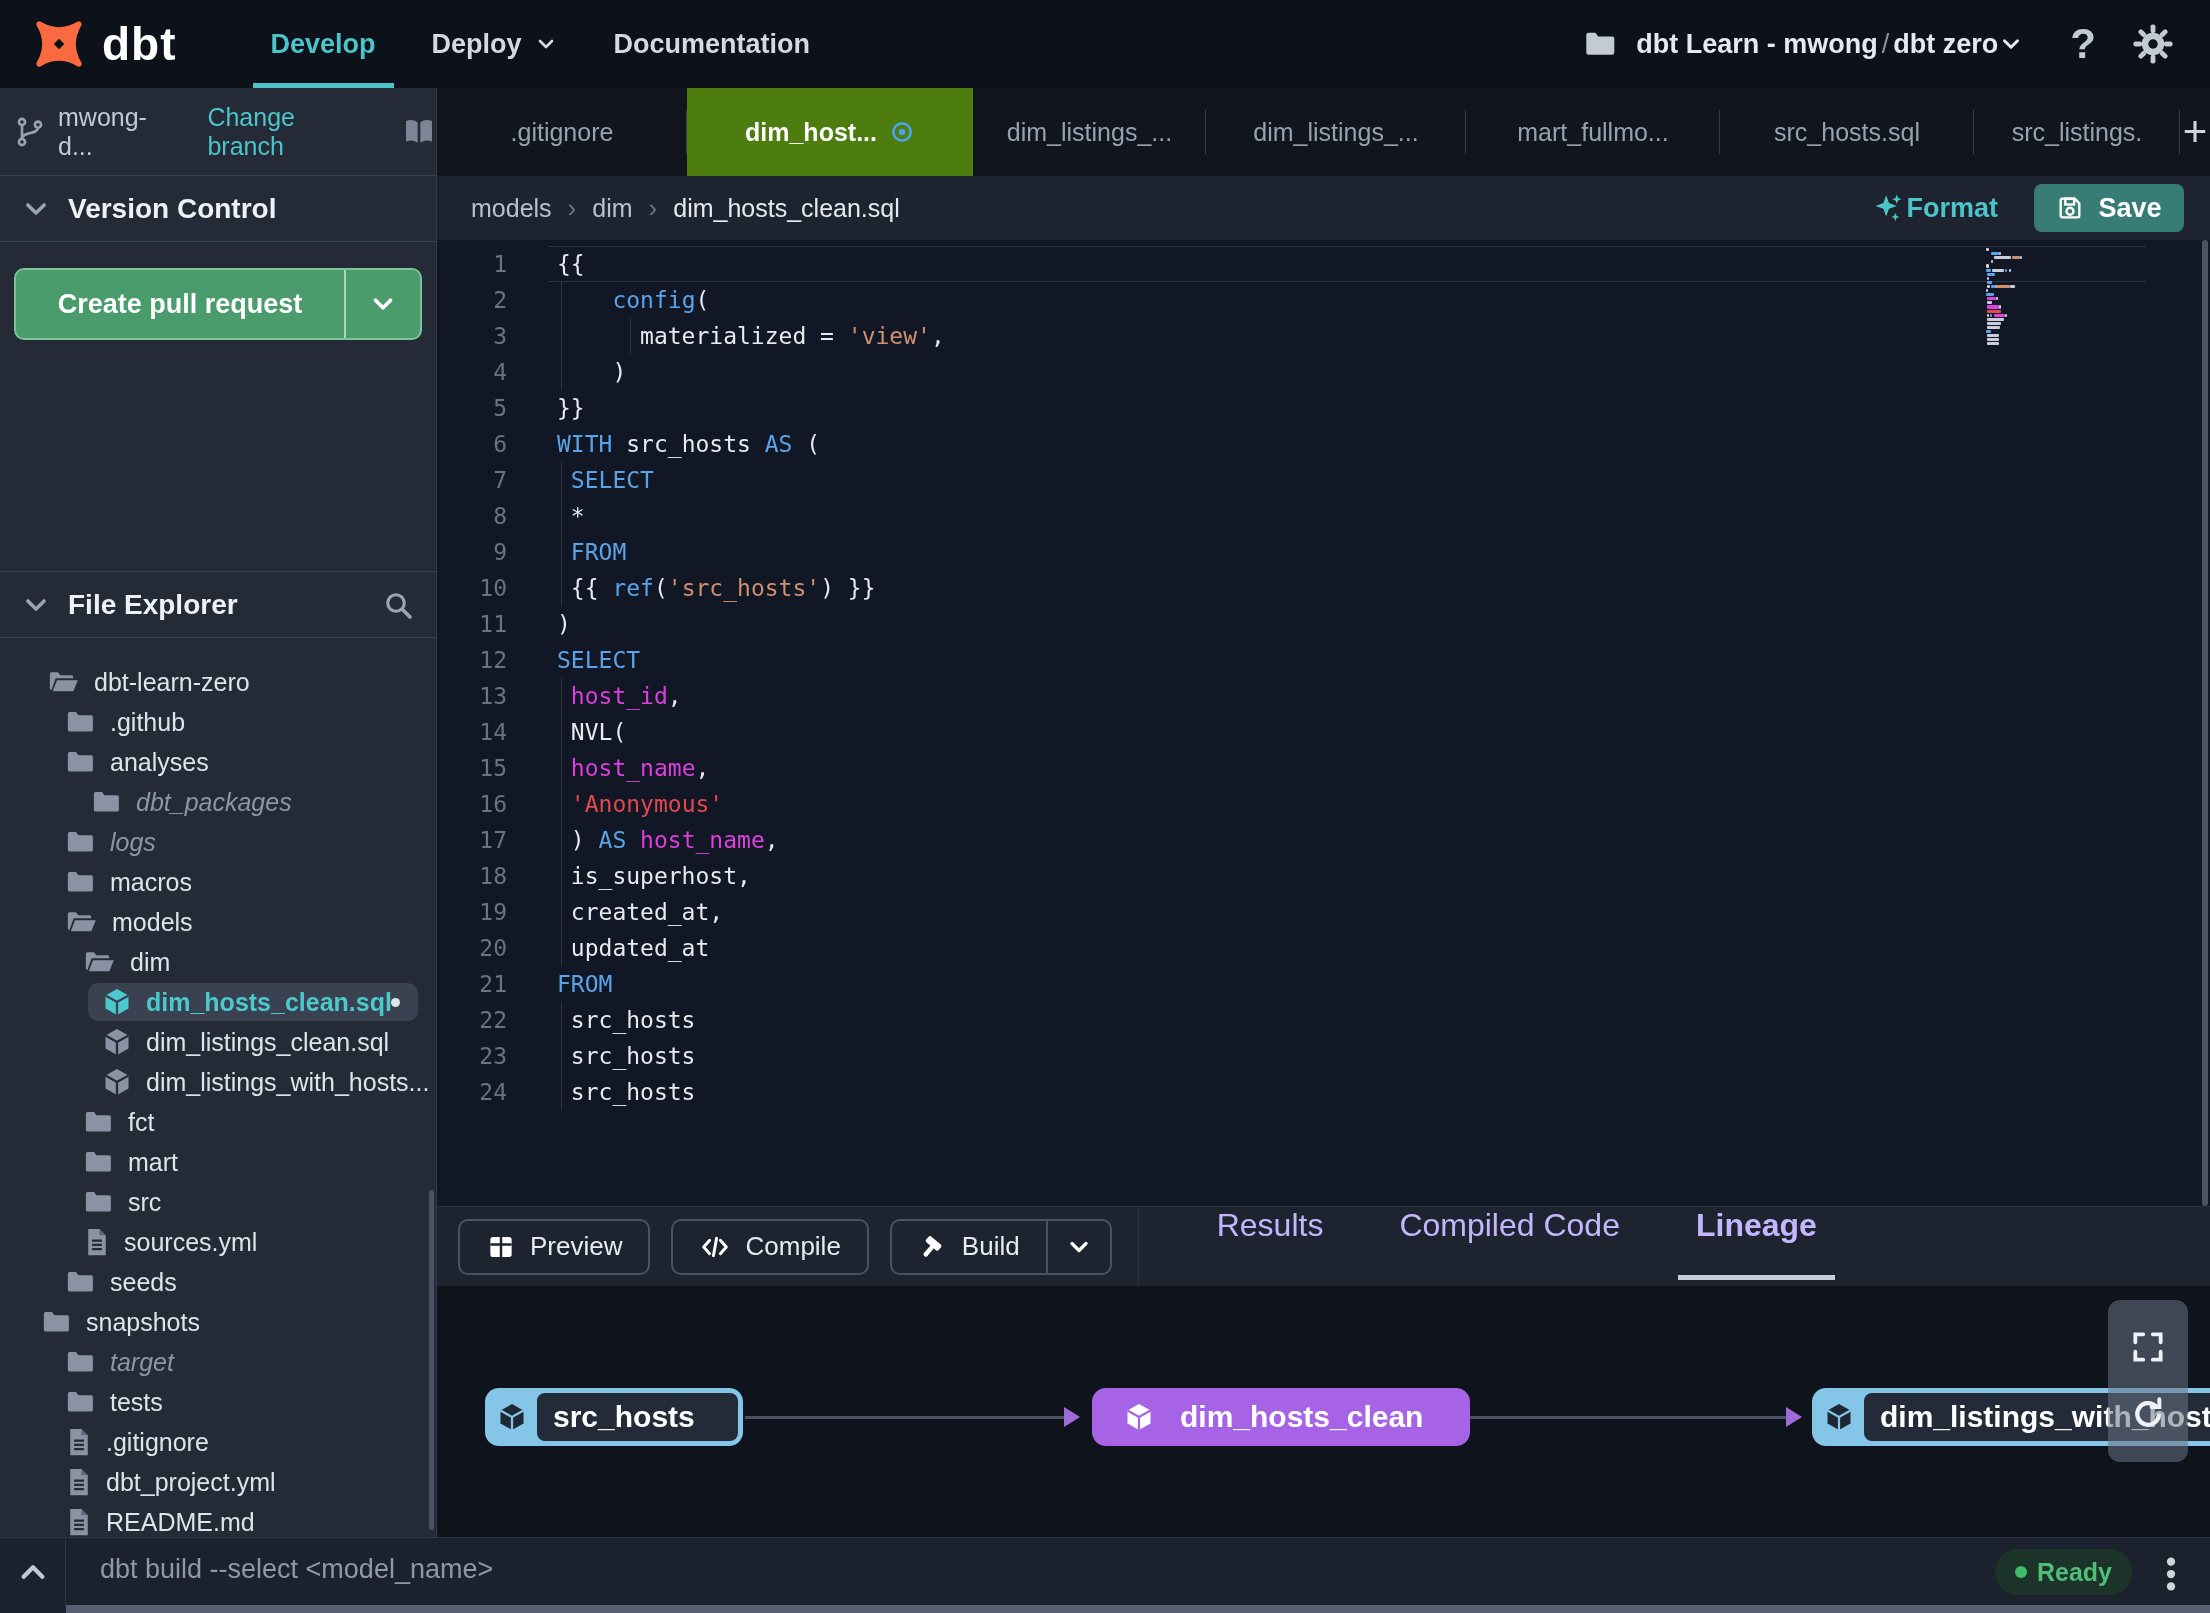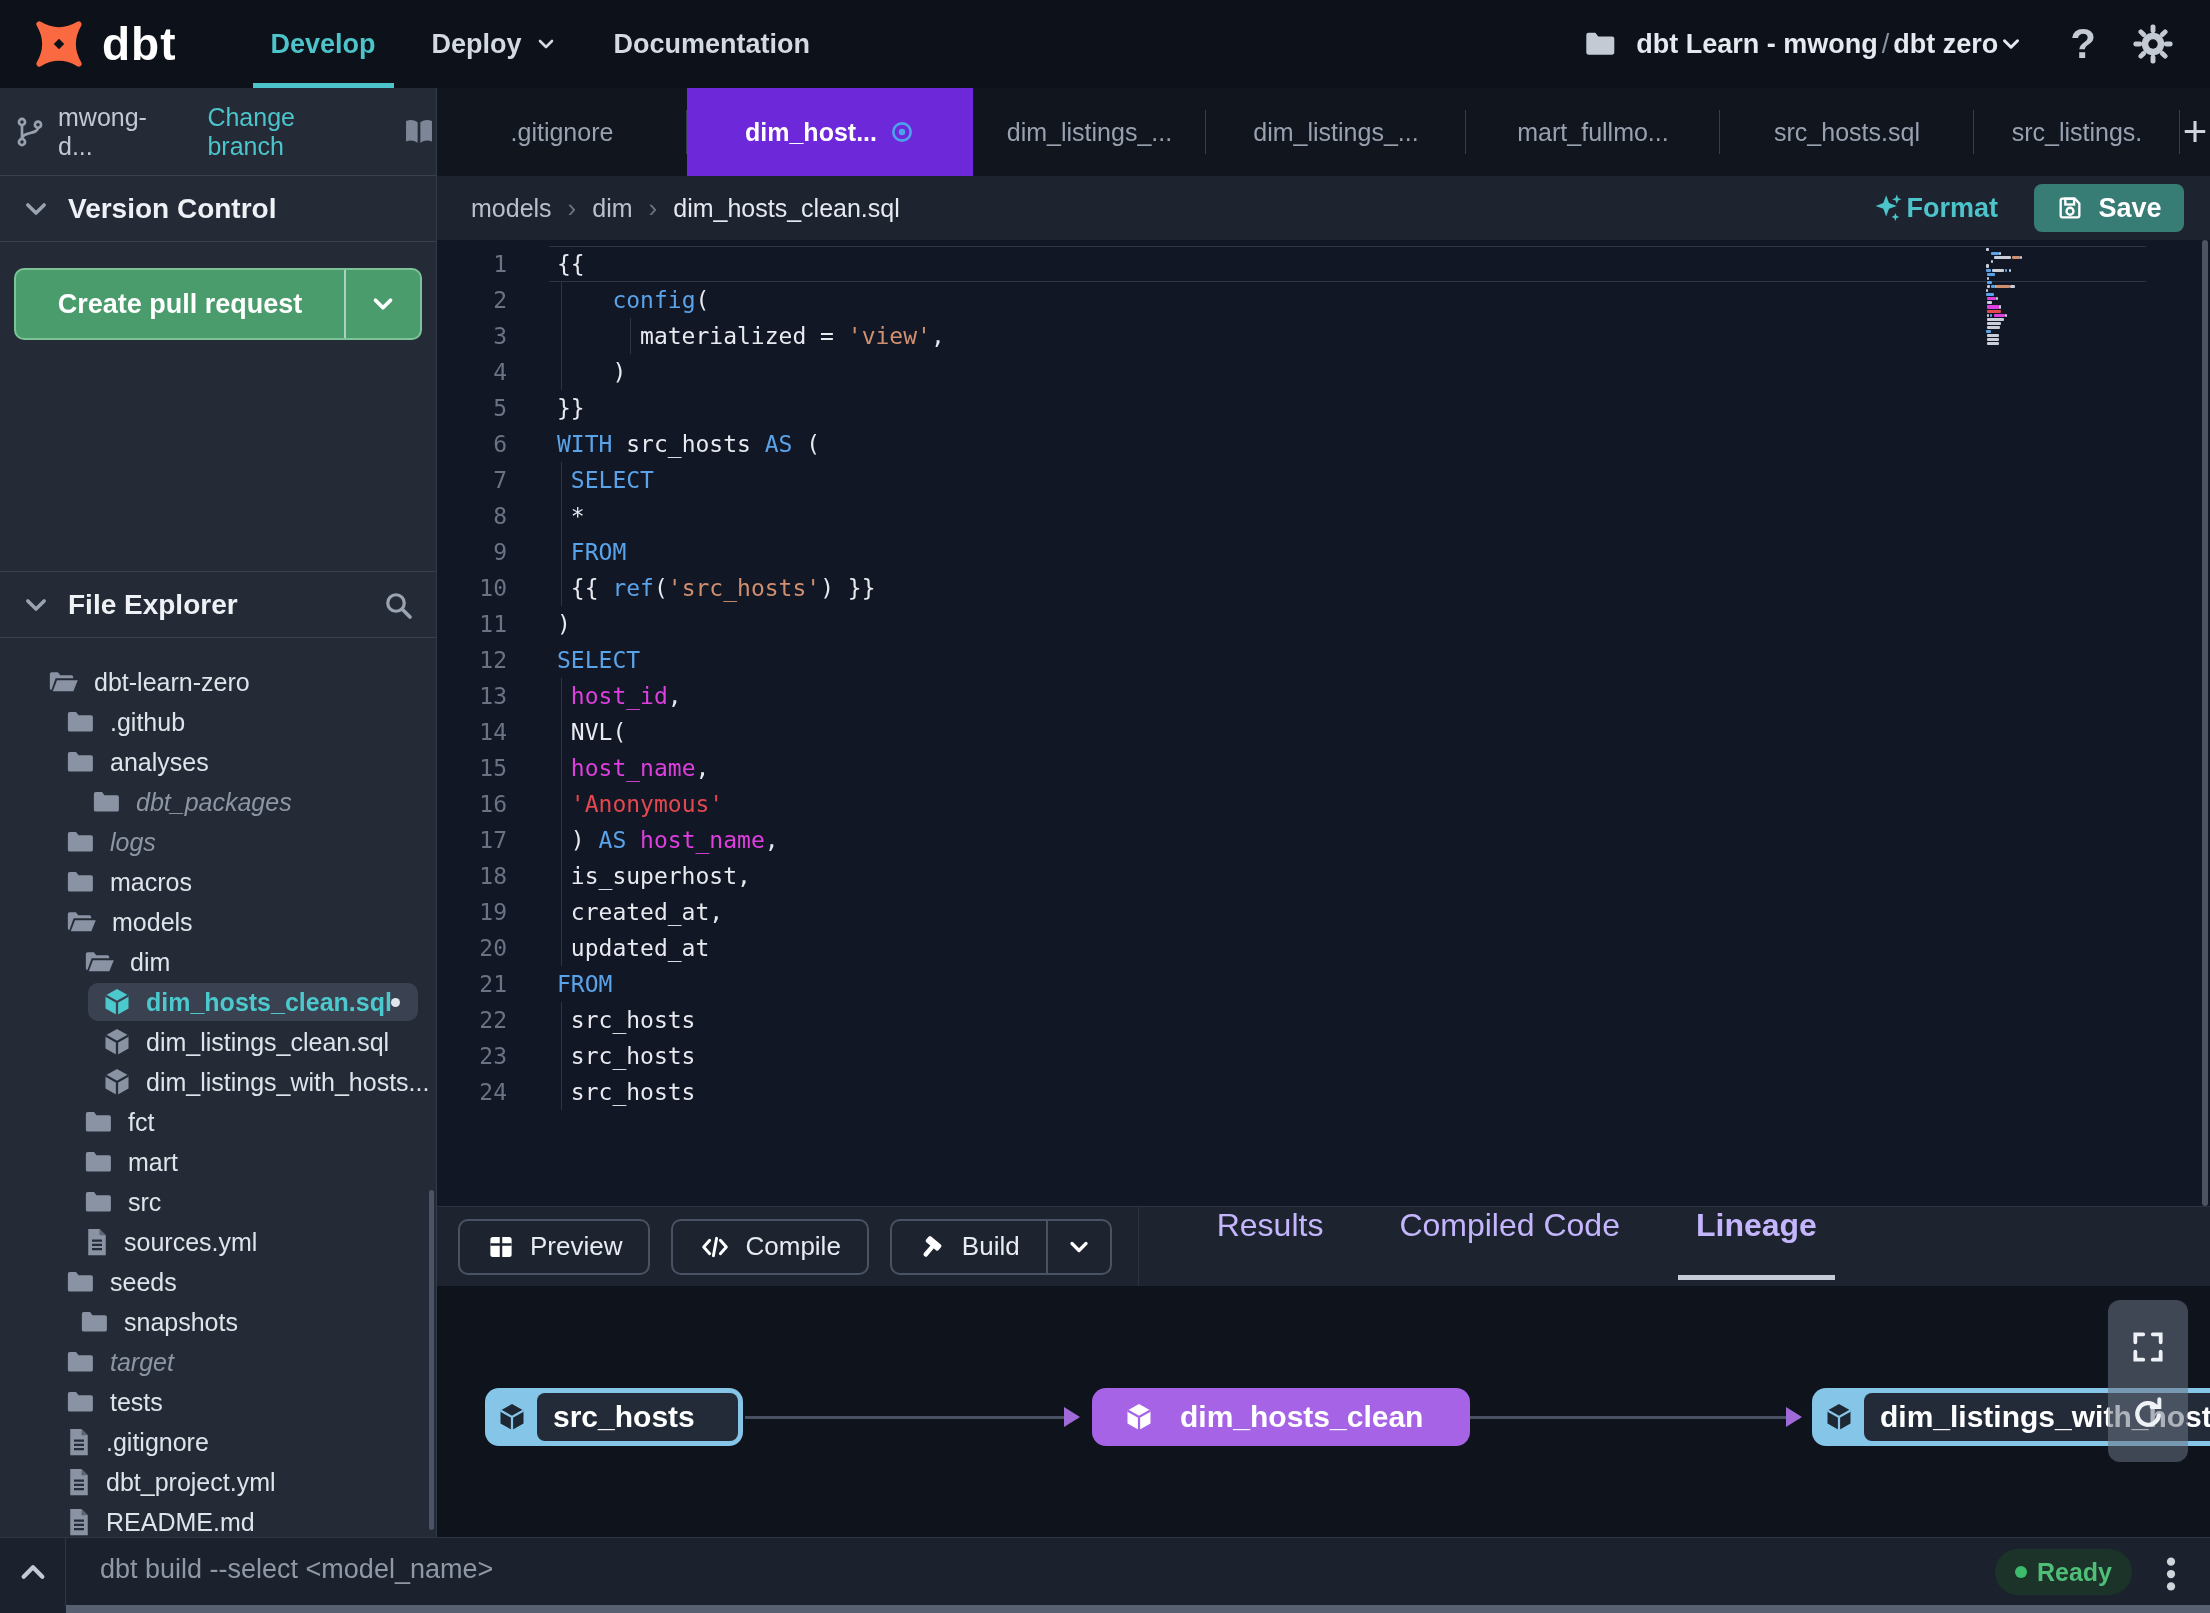--- a/index.html
+++ b/index.html
@@ -28,21 +28,21 @@
              display:flex;align-items:center;box-sizing:border-box;}
   .branchname{font-size:25px;color:#c2c9d4;margin-left:12px;}
   .changebranch{font-size:25px;color:#4cc4ca;margin-left:26px;cursor:pointer;}
   .bookwrap{margin-left:24px;}
 
   
   .tabbar{position:absolute;left:437px;top:88px;width:1773px;height:88px;background:#10151e;display:flex;}
   .tab{position:relative;height:88px;display:flex;align-items:center;justify-content:center;gap:12px;
        font-size:25px;color:#98a1b0;flex:none;cursor:pointer;white-space:nowrap;overflow:hidden;}
   .tab::after{content:'';position:absolute;right:0;top:22px;bottom:22px;width:1px;background:#353e4c;}
-  .tab.active{background:#6d28d9;color:#ffffff;font-weight:700;}
+  .tab.active{background:#4d7c0f;color:#ffffff;font-weight:700;}
   .tab.active::after{display:none;}
   .plusbtn{width:48px;height:88px;display:flex;align-items:center;justify-content:center;
            font-size:42px;color:#cfd5dd;font-weight:400;cursor:pointer;}
 
   
   .edheader{position:absolute;left:437px;top:176px;width:1773px;height:64px;background:#1d2430;
             display:flex;align-items:center;}
   .crumbs{display:flex;align-items:center;gap:16px;margin-left:34px;font-size:25px;color:#b9c1cd;}
   .crumbs .csep{color:#6b7484;font-size:26px;}
   .crumbs .last{color:#e6e9ef;}
@@ -504,21 +504,21 @@
           <span class="tlabel">sources.yml</span>
         </div>
         <div class="trow" style="padding-left: 66px;">
           <span class="ticon">
             <svg width="30" height="26" viewBox="0 0 24 20">
               <path d="M1.5 3.5q0-1.5 1.5-1.5h5l2 2.6h10q1.5 0 1.5 1.5v10q0 1.5-1.5 1.5H3q-1.5 0-1.5-1.5Z" fill="#8a93a3"></path>
             </svg>
           </span>
           <span class="tlabel">seeds</span>
         </div>
-        <div class="trow" style="padding-left: 80px;">
+        <div class="trow" style="padding-left: 42px;">
           <span class="ticon">
             <svg width="30" height="26" viewBox="0 0 24 20">
               <path d="M1.5 3.5q0-1.5 1.5-1.5h5l2 2.6h10q1.5 0 1.5 1.5v10q0 1.5-1.5 1.5H3q-1.5 0-1.5-1.5Z" fill="#8a93a3"></path>
             </svg>
           </span>
           <span class="tlabel">snapshots</span>
         </div>
         <div class="trow italic" style="padding-left: 66px;">
           <span class="ticon">
             <svg width="30" height="26" viewBox="0 0 24 20">

